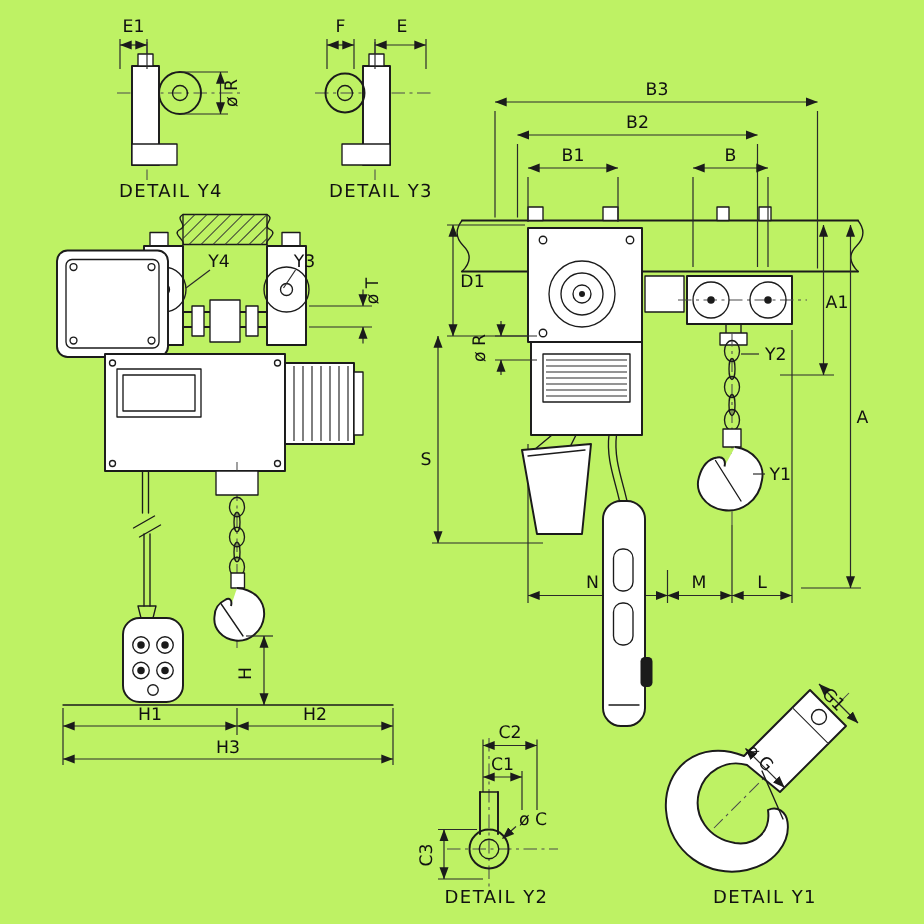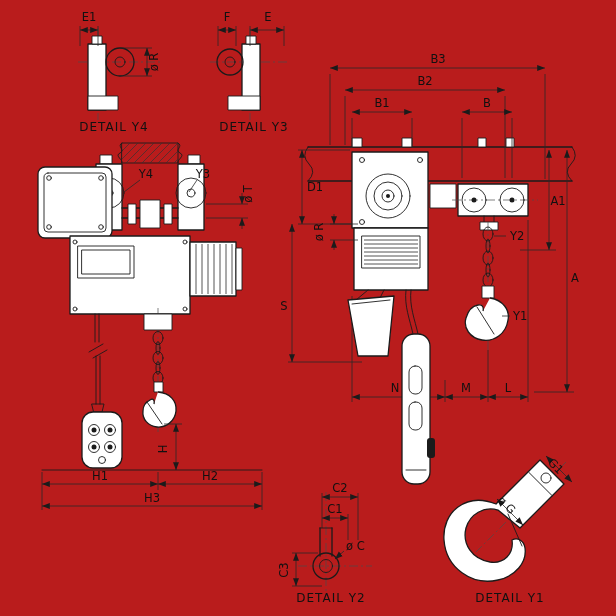--- a/index.html
+++ b/index.html
@@ -1,16 +1,16 @@
 <!DOCTYPE html>
 <html><head>
 <meta charset="utf-8">
 <style>
   html,body{margin:0;padding:0;background:#ffffff;}
-  .sheet{position:relative;width:616px;height:616px;background:#b91c1c;overflow:hidden;
+  .sheet{position:relative;width:616px;height:616px;background:#bef264;overflow:hidden;
          font-family:"DejaVu Sans",sans-serif;}
   svg{display:block;}
   .ol{fill:none;stroke:#1b1b1b;stroke-width:1.3;stroke-linejoin:round;stroke-linecap:round;}
   .sol{fill:#ffffff;stroke:#1b1b1b;stroke-width:1.3;stroke-linejoin:round;}
   .md{fill:none;stroke:#1b1b1b;stroke-width:0.9;stroke-linejoin:round;stroke-linecap:round;}
   .smd{fill:#ffffff;stroke:#1b1b1b;stroke-width:0.9;stroke-linejoin:round;}
   .dim{fill:none;stroke:#2a2a2a;stroke-width:0.8;}
   .cl{fill:none;stroke:#4a4a4a;stroke-width:0.7;stroke-dasharray:9 3 2 3;}
   .hatch{stroke:#333;stroke-width:0.7;}
   .dk{fill:#1b1b1b;}

